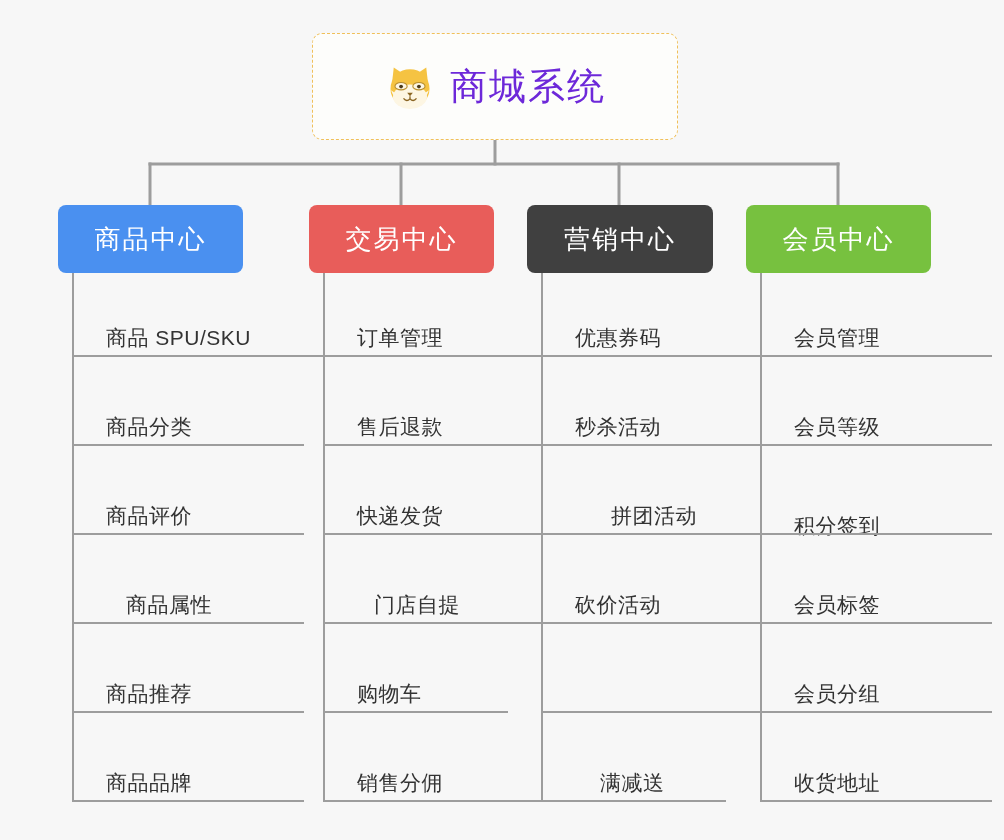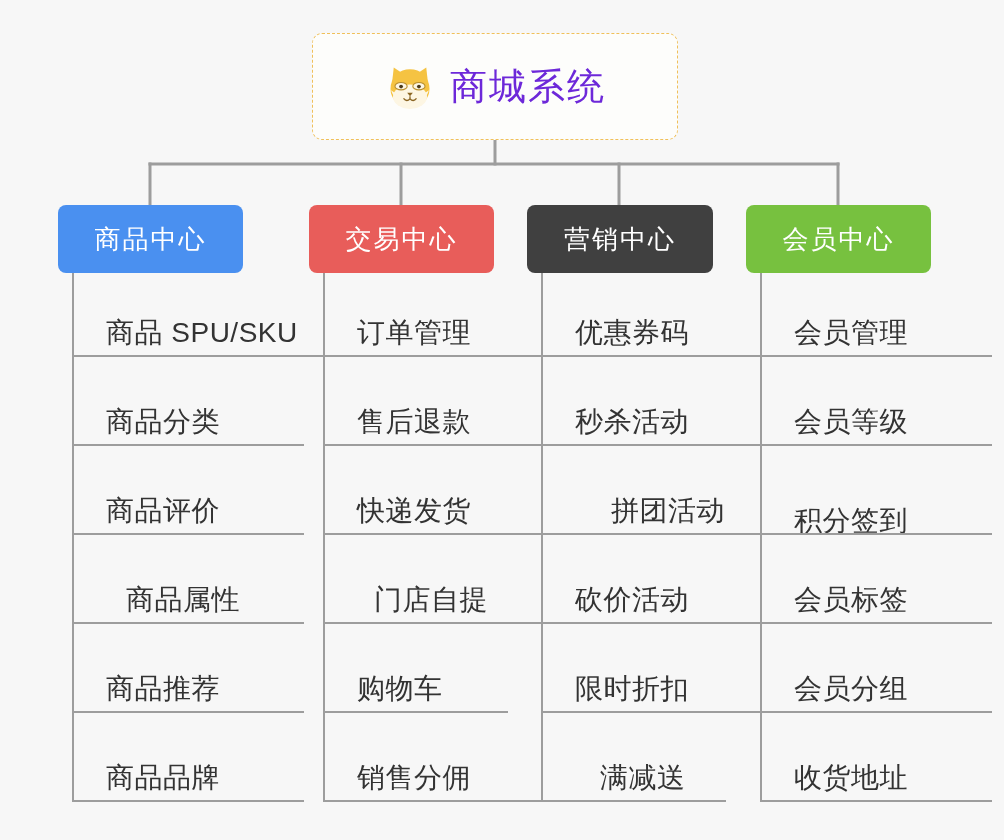--- a/index.html
+++ b/index.html
@@ -82,21 +82,21 @@
 
   
   .leaf {
     position: absolute;
     display: flex;
     align-items: flex-end;
     box-sizing: border-box;
     padding: 0 0 6px 0;
   }
   .leaf-label {
-    font-size: 28px;
+    font-size: 21px;
     color: #333333;
     white-space: nowrap;
     line-height: 1.1;
     padding-left: 34px;
     letter-spacing: 0.5px;
   }
   .leaf-underline {
     position: absolute;
     height: 0;
     border-bottom: 2px solid #9d9d9d;
@@ -223,23 +223,20 @@
     </div>
     <div class="leaf-underline" style="left: 541px; top: 444px; width: 232px; border-bottom-color: rgb(157, 157, 157);"></div>
     <div class="leaf" style="left: 541px; top: 499px; height: 34px; width: 232px; padding-left: 36px;">
       <span class="leaf-label">拼团活动</span>
     </div>
     <div class="leaf-underline" style="left: 541px; top: 533px; width: 232px; border-bottom-color: rgb(157, 157, 157);"></div>
     <div class="leaf" style="left: 541px; top: 588px; height: 34px; width: 232px;">
       <span class="leaf-label">砍价活动</span>
     </div>
     <div class="leaf-underline" style="left: 541px; top: 622px; width: 232px; border-bottom-color: rgb(157, 157, 157);"></div>
-    <div class="leaf" style="left: 541px; top: 677px; height: 34px; width: 232px;">
-      <span class="leaf-label">限时折扣</span>
-    </div>
     <div class="leaf-underline" style="left: 541px; top: 711px; width: 232px; border-bottom-color: rgb(157, 157, 157);"></div>
     <div class="leaf" style="left: 541px; top: 766px; height: 34px; width: 185px; margin-left: 25px;">
       <span class="leaf-label">满减送</span>
     </div>
     <div class="leaf-underline" style="left: 541px; top: 800px; width: 185px; border-bottom-color: rgb(157, 157, 157);"></div>
     <div class="branch-header" style="left: 746px; top: 205px; width: 185px; background: rgb(119, 193, 63);">
       <span>会员中心</span>
     </div>
     <div class="branch-trunk" style="left: 760px; top: 273px; height: 527px; border-color: rgb(157, 157, 157);"></div>
     <div class="leaf" style="left: 760px; top: 321px; height: 34px; width: 232px;">

